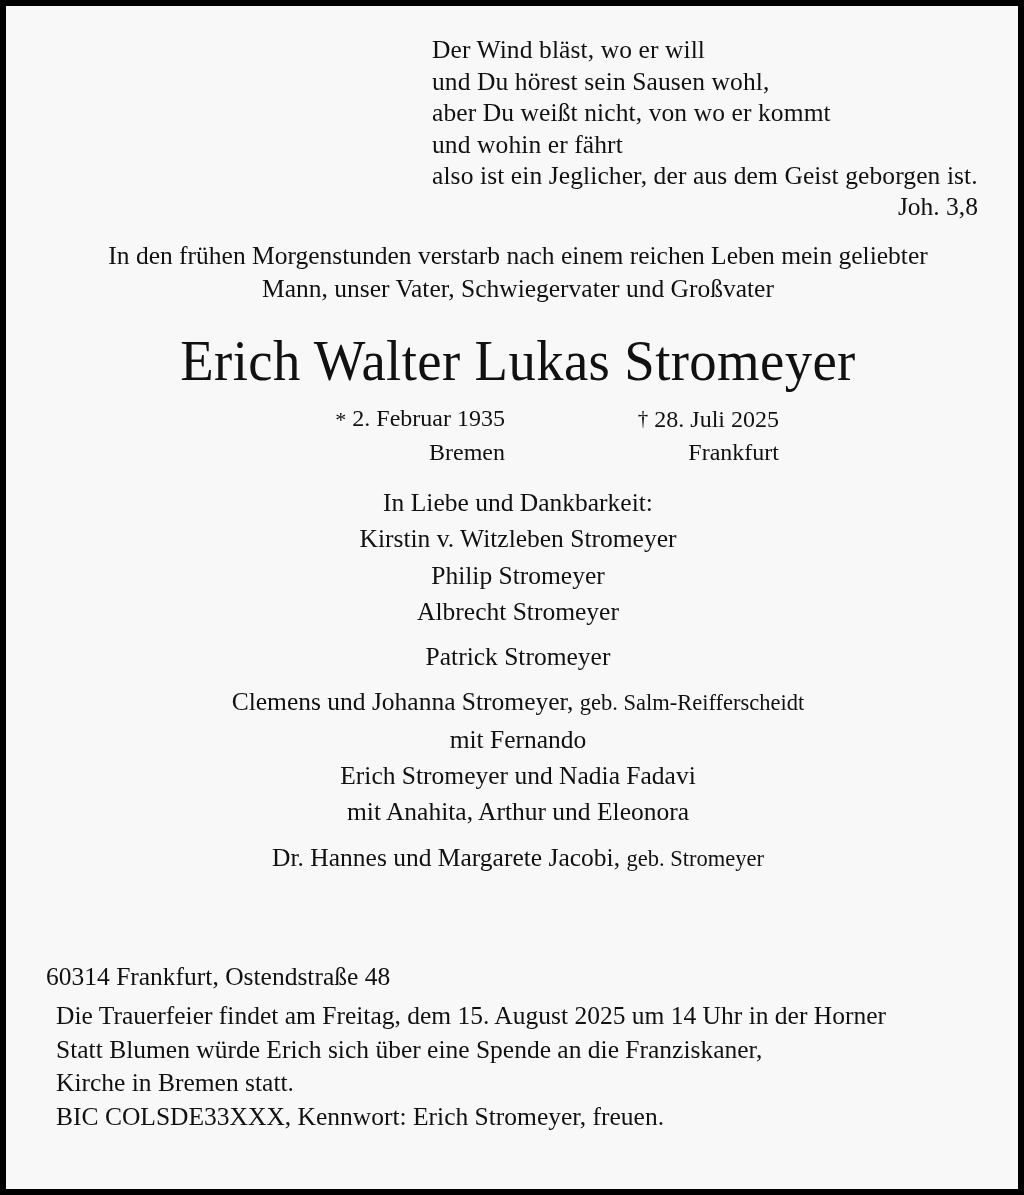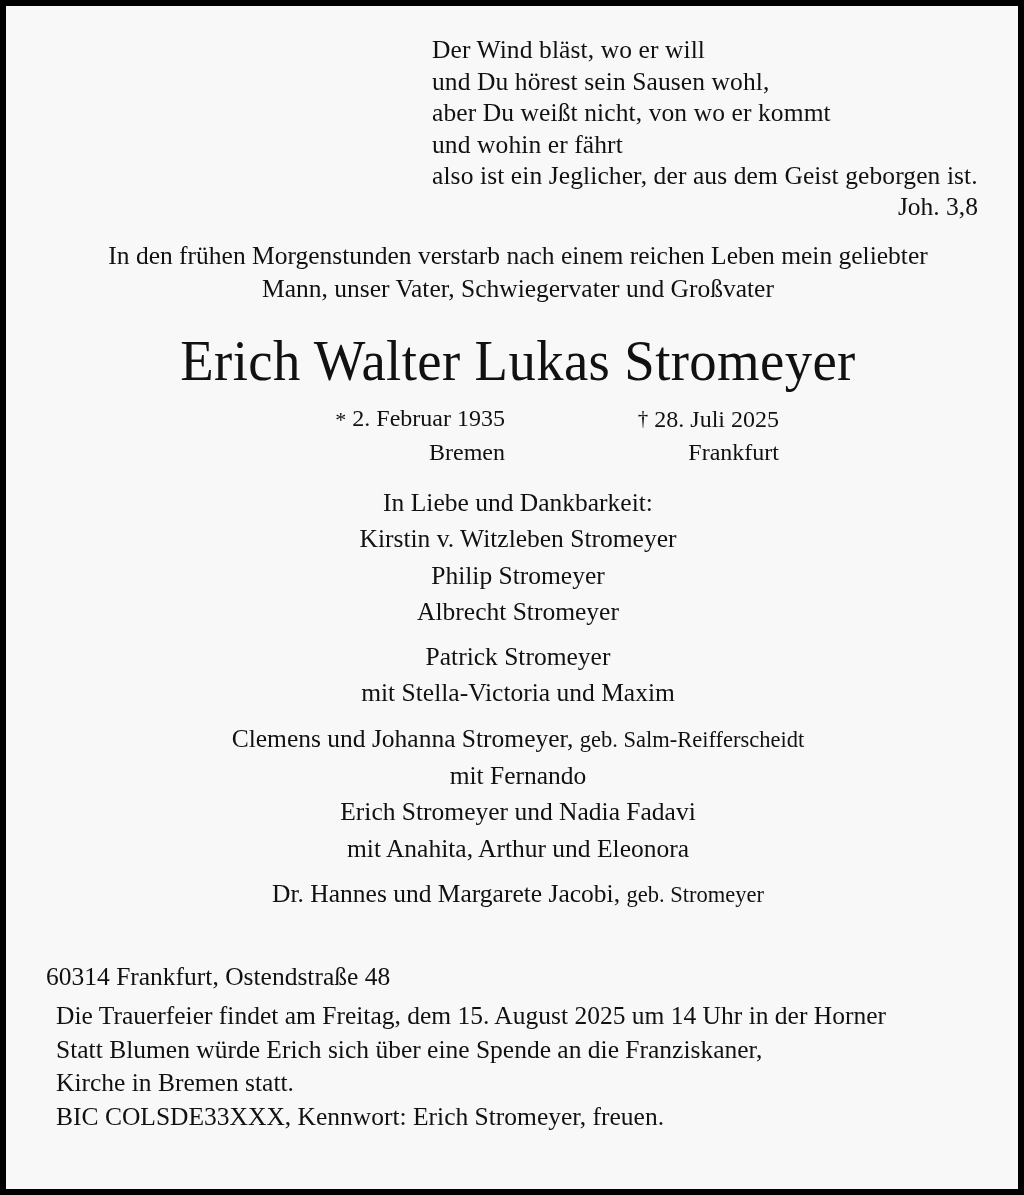--- a/index.html
+++ b/index.html
@@ -176,21 +176,20 @@
 
     <div class="family">
       <div class="grp">
         <div class="ln">In Liebe und Dankbarkeit:</div>
         <div class="ln">Kirstin v. Witzleben Stromeyer</div>
         <div class="ln">Philip Stromeyer</div>
         <div class="ln">Albrecht Stromeyer</div>
       </div>
       <div class="grp">
         <div class="ln">Patrick Stromeyer</div>
-        <div class="ln">mit Stella-Victoria und Maxim</div>
       </div>
       <div class="grp">
         <div class="ln">
           <span>Clemens und Johanna Stromeyer,</span>
           <span class="small-geb">geb. Salm-Reifferscheidt</span>
         </div>
         <div class="ln">mit Fernando</div>
         <div class="ln">Erich Stromeyer und Nadia Fadavi</div>
         <div class="ln">mit Anahita, Arthur und Eleonora</div>
       </div>

